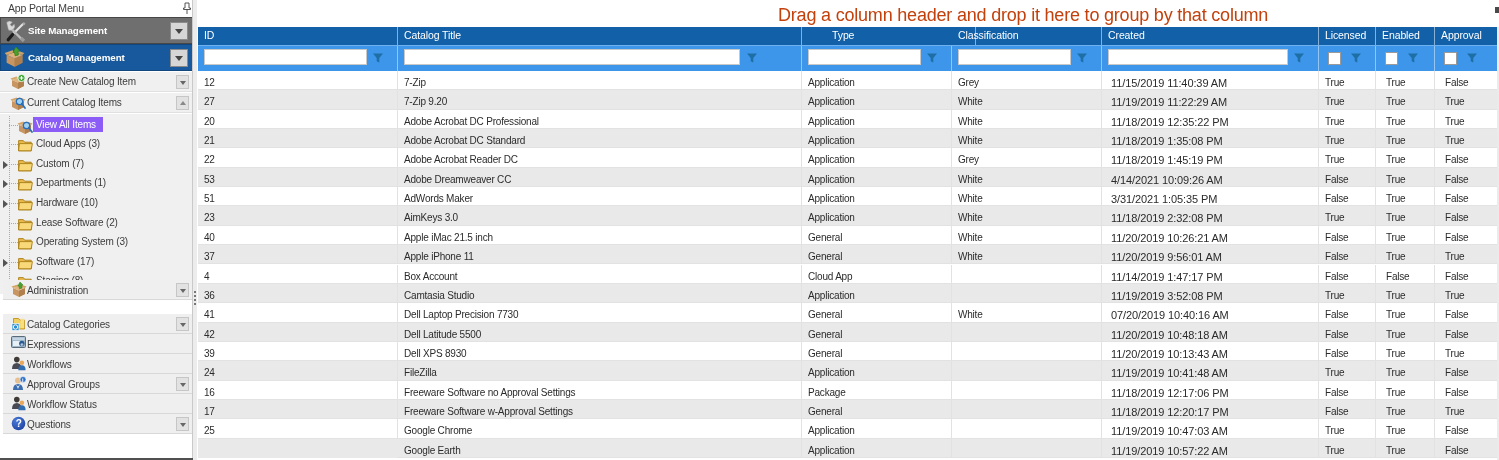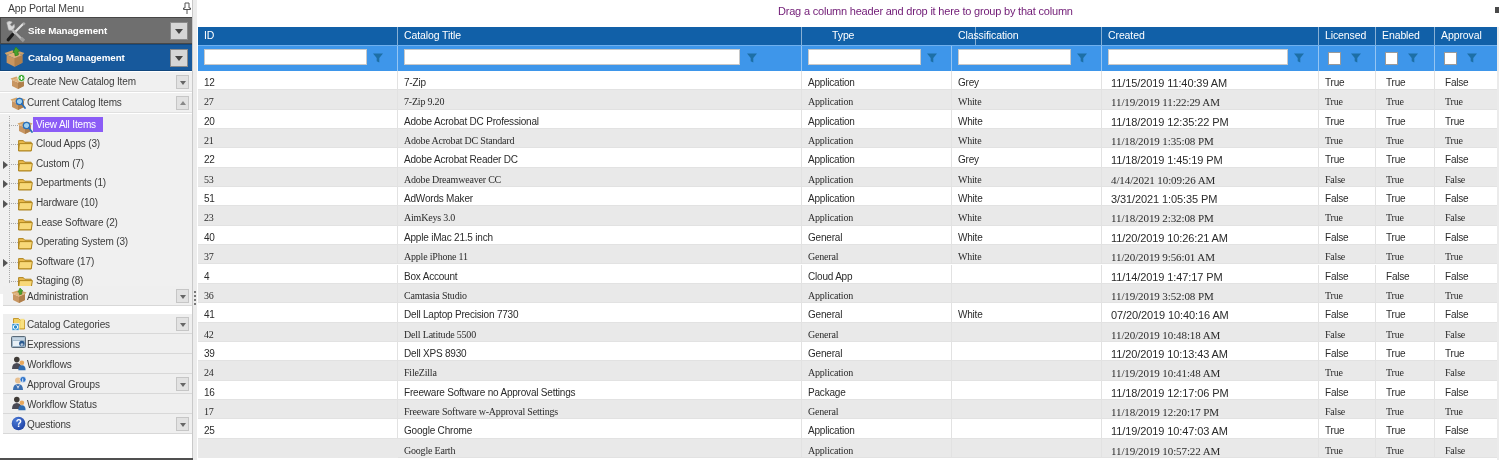--- a/index.html
+++ b/index.html
@@ -36,32 +36,32 @@
 .mrow .t { position:absolute; left:24px; top:5px; color:#3c3c3c; }
 #sb-rborder { position:absolute; left:192px; top:0; width:1px; height:458px; background:#c9c9c9; }
 #splitter { position:absolute; left:193px; top:0; width:4px; height:460px; background:#ececec; }
 #splitter .dots { position:absolute; left:1px; top:291px; width:2px; }
 #splitter .dots i { display:block; width:2px; height:2px; background:#777; margin-bottom:2px; }
 #sb-bottom { position:absolute; left:0; top:458px; width:194px; height:2px; background:#505050; }
 
 
 #grid { position:absolute; left:198px; top:0; width:1301px; height:460px; background:#fff; }
 #dragstrip { position:absolute; left:0; top:0; width:1302px; height:27px; background:#fff; }
-#dragstrip span { position:absolute; left:580px; top:5px; color:#701a75; font-size:11px; letter-spacing:-0.2px; white-space:nowrap; }
+#dragstrip span { position:absolute; left:580px; top:5px; color:#c2410c; font-size:18px; letter-spacing:-0.2px; white-space:nowrap; }
 #ghead { position:absolute; left:0; top:27px; width:1302px; height:18px; background:#1160a8; }
 #gfilter { position:absolute; left:0; top:45px; width:1302px; height:26px; background:#3e96ea; border-top:1px solid #6fb0ee; }
 .hcell { position:absolute; top:0; height:18px; color:#fff; font-size:10.5px; letter-spacing:-0.1px; border-right:1px solid rgba(255,255,255,.5); }
 .hcell span { position:absolute; left:6px; top:2px; white-space:nowrap; }
 .fcell { position:absolute; top:0; height:26px; border-right:1px solid rgba(255,255,255,.45); }
 .finput { position:absolute; left:6px; top:2.5px; height:16px; background:#fff; border:1px solid #c8c8c8; }
 .ffun { position:absolute; top:6px; }
 .fchk { position:absolute; left:9px; top:6px; width:13px; height:13px; background:#fff; border:1px solid #9a9a9a; }
 #gbody { position:absolute; left:0; top:71px; width:1302px; height:389px; }
 .grow { position:absolute; left:0; width:1302px; height:19.35px; }
-.grow.alt { background:#e9e9e9;font-family:Liberation Serif, serif; }
+.grow.alt { background:#e9e9e9; }
 .gcell { position:absolute; top:0; height:19.35px; padding:6px 0 0 6px; white-space:nowrap; overflow:hidden; color:#2b2b2b; font-size:10px; letter-spacing:-0.2px; border-right:1px solid #e2e2e2; border-bottom:1px solid #e2e2e2; }
 .gcell.created { font-size:11px; letter-spacing:-0.1px; padding-left:9px; }
 .gcell.pad10 { padding-left:10px; }
 #scrollmark { position:absolute; left:1495px; top:7px; width:4px; height:6px; background:#4a4a4a; }
 #rightstrip { position:absolute; left:1497px; top:27px; width:2px; height:433px; background:#ebebeb; }
 </style></head>
 <body>
 <div id="root">
 
 <div id="sidebar">
@@ -198,21 +198,21 @@
         <span class="t">Software (17)</span>
       </div>
 <div class="trow" style="top:271.3px">
         <span class="conn"></span>
         <span class="ic" style="top:5px;left:18px"><svg width="15" height="13" viewBox="0 0 15 13">
             <path d="M0.6 11.8 L0.6 1.6 L5.3 1.6 L6.7 3.2 L13.2 3.2 L13.2 11.8 Z" fill="#e9b94d" stroke="#a97d14" stroke-width="0.9"></path>
             <path d="M0.6 11.8 L1.4 4.6 L14.4 4.6 L13.2 11.8 Z" fill="#f8d878" stroke="#a97d14" stroke-width="0.9"></path>
           </svg></span>
         <span class="t">Staging (8)</span>
       </div>
-<div class="mrow" style="top:286px">
+<div class="mrow" style="top:280px">
         <span class="ic"><svg width="16" height="16" viewBox="0 0 16 16">
             <path d="M2 6 L8 8.5 L14 6 L14 12 L8 15 L2 12 Z" fill="#c89662"></path>
             <path d="M8 8.5 L14 6 L14 12 L8 15 Z" fill="#b07f4b"></path>
             <path d="M2 6 L8 4 L14 6 L8 8.5 Z" fill="#e0b27c"></path>
             <path d="M2 6 L0.5 4.5 L6.5 2.5 L8 4 Z" fill="#d5a567"></path>
             <path d="M14 6 L15.5 4.5 L9.5 2.5 L8 4 Z" fill="#caa06a"></path>
             <path d="M9 0 L12 3 L10.5 3.5 L11 6 L8.5 6.8 L8 4 L6.8 4.2 Z" fill="#4aa22c" stroke="#2c7a18" stroke-width="0.5"></path>
           </svg></span>
         <span class="t">Administration</span>
         <span class="sbtn" style="top:3px"></span>

